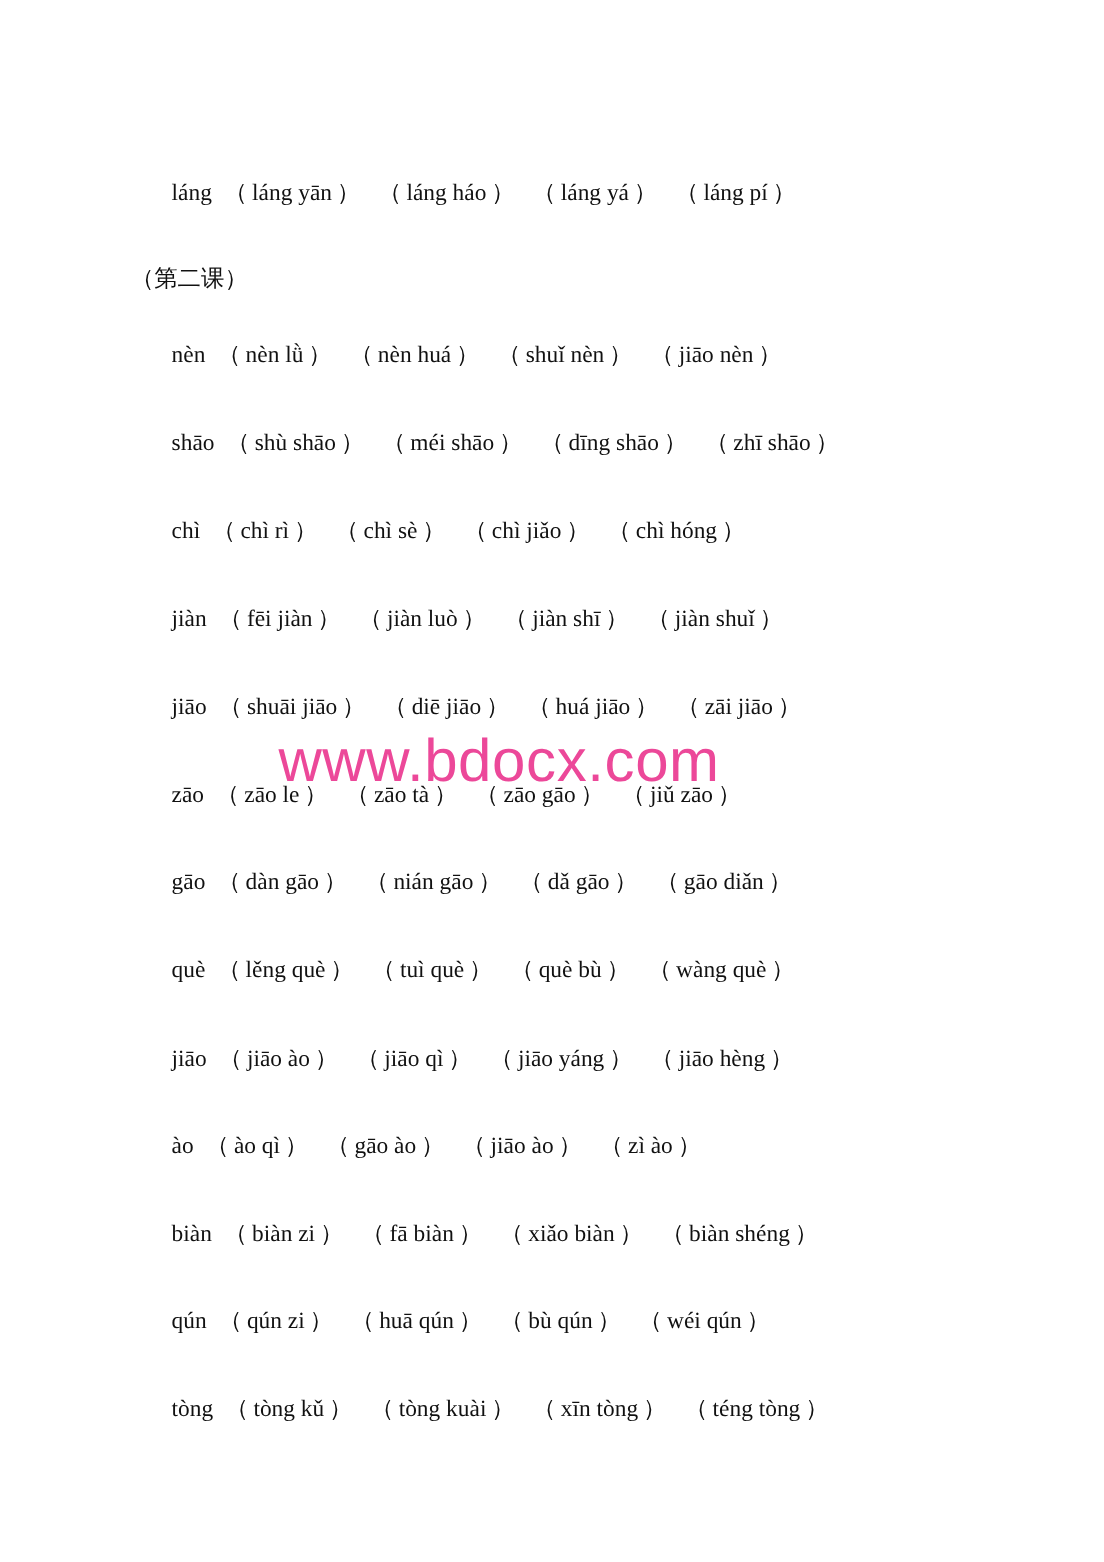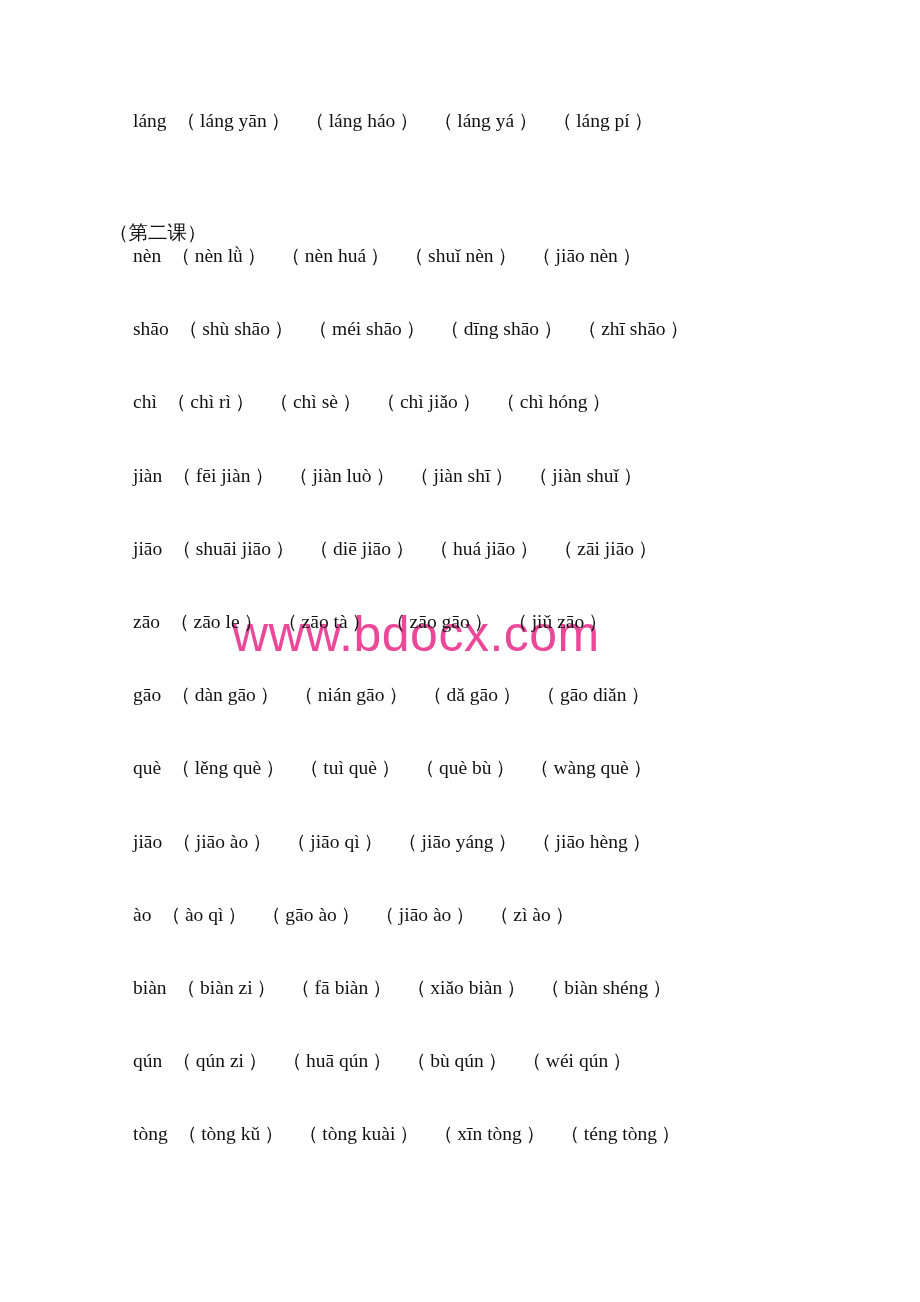--- a/index.html
+++ b/index.html
@@ -44,24 +44,25 @@
     position: absolute;
     left: 0;
     top: 0;
     width: 920px;
     z-index: 1;
   }
 
   
   .entry-line {
     position: absolute;
-    left: 133px;
+    left: 143px;
     white-space: nowrap;
     font-size: 19.5px;
     line-height: 26px;
+    margin-top: 41px;
   }
 
   .section-heading {
     position: absolute;
     left: 109px;
     white-space: nowrap;
     font-size: 19.5px;
     line-height: 26px;
   }
 

